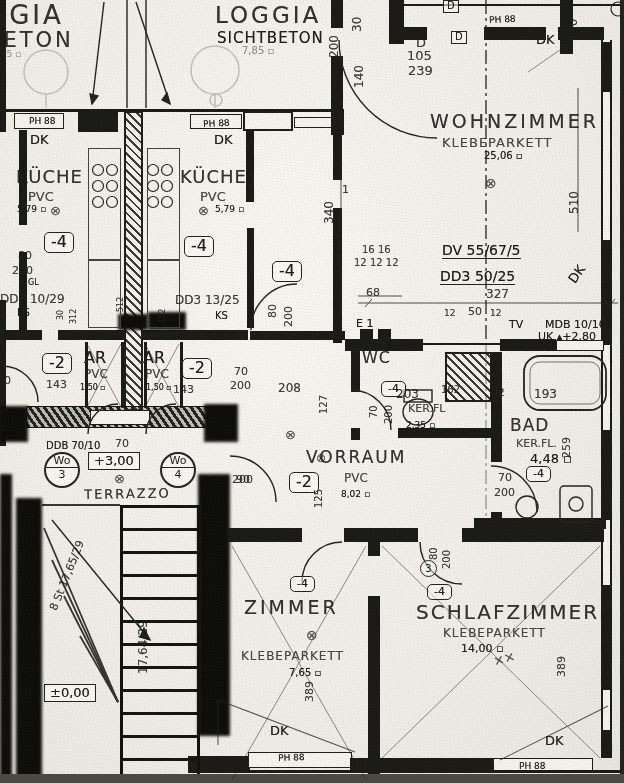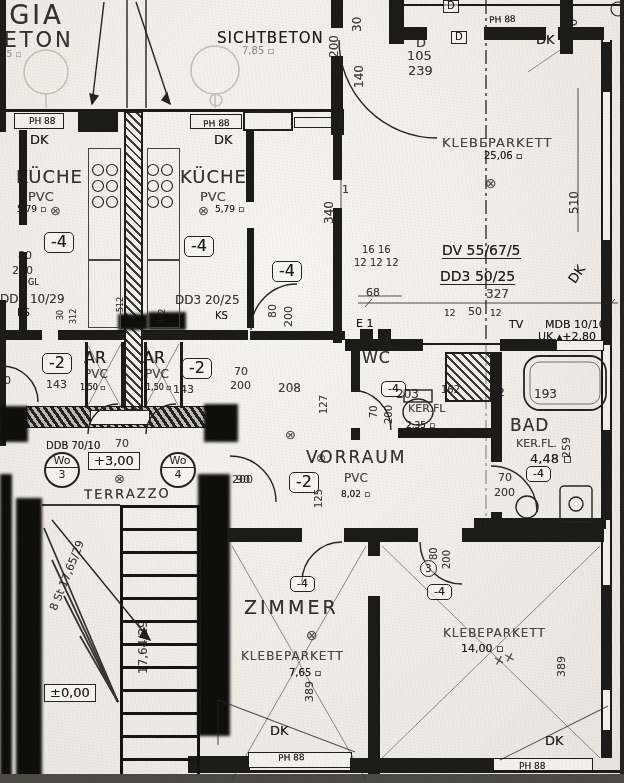--- a/index.html
+++ b/index.html
@@ -236,39 +236,41 @@
         <circle cx="153" cy="202" r="5.5"></circle>
           <circle cx="167" cy="202" r="5.5"></circle>
       </g>
       <circle cx="618" cy="9" r="7" stroke-width="1.2"></circle>
     </g>
   </svg>
 
   <span class="t big" style="left:-14px;top:2px;font-size:26px">GGIA</span>
   <span class="t big" style="left:-14px;top:30px;font-size:21px">BETON</span>
   <span class="t" style="left:-2px;top:50px;font-size:9px;opacity:.4">3,5 ▫</span>
+  <span class="t big" style="left:215px;top:4px;font-size:23px">LOGGIA</span>
   <span class="t" style="left:217px;top:31px;font-size:15px;letter-spacing:1px">SICHTBETON</span>
   <span class="t" style="left:242px;top:46px;font-size:10px;opacity:.45">7,85 ▫</span>
   <span class="t" style="left:29px;top:117px;font-size:9px">PH 88</span>
   <span class="t" style="left:30px;top:133px;font-size:13px">DK</span>
   <span class="t" style="left:203px;top:120px;font-size:9px;transform:rotate(-3deg)">PH 88</span>
   <span class="t" style="left:214px;top:133px;font-size:13px">DK</span>
 
   <span class="t dbox" style="left:443px;top:0;font-size:10px">D</span>
   <span class="t dbox" style="left:451px;top:31px;font-size:10px">D</span>
   <span class="t" style="left:489px;top:16px;font-size:9px;transform:rotate(-3deg)">PH 88</span>
   <span class="t" style="left:536px;top:33px;font-size:13px">DK</span>
   <span class="t dim" style="left:567px;top:34px;font-size:12px;transform:rotate(-90deg)">30</span>
   <span class="t dim" style="left:351px;top:32px;font-size:12px;transform:rotate(-90deg)">30</span>
   <span class="t dim" style="left:328px;top:58px;font-size:12px;transform:rotate(-90deg)">200</span>
   <span class="t dim" style="left:353px;top:88px;font-size:12px;transform:rotate(-90deg)">140</span>
   <span class="t dim" style="left:416px;top:36px;font-size:13px">D</span>
   <span class="t dim" style="left:407px;top:49px;font-size:13px">105</span>
   <span class="t dim" style="left:408px;top:64px;font-size:13px">239</span>
 
+  <span class="t big" style="left:430px;top:112px;font-size:19px">WOHNZIMMER</span>
   <span class="t fnt" style="left:442px;top:136px;font-size:13px;letter-spacing:1px">KLEBEPARKETT</span>
   <span class="t" style="left:484px;top:151px;font-size:10px">25,06 ▫</span>
   <span class="t sym" style="left:485px;top:176px;font-size:14px">⊗</span>
   <span class="t dim" style="left:342px;top:184px;font-size:11px">1</span>
   <span class="t dim" style="left:323px;top:224px;font-size:12px;transform:rotate(-90deg)">340</span>
   <span class="t dim" style="left:568px;top:214px;font-size:12px;transform:rotate(-90deg)">510</span>
   <span class="t" style="left:566px;top:278px;font-size:13px;transform:rotate(-55deg)">DK</span>
 
   <span class="t big" style="left:16px;top:168px;font-size:18px;letter-spacing:1px">KÜCHE</span>
   <span class="t fnt" style="left:28px;top:190px;font-size:13px">PVC</span>
@@ -282,21 +284,21 @@
   <span class="t dim" style="left:18px;top:250px;font-size:11px">80</span>
   <span class="t dim" style="left:12px;top:265px;font-size:11px">200</span>
   <span class="t" style="left:28px;top:279px;font-size:8px">GL</span>
   <span class="t box" style="left:44px;top:232px">-4</span>
   <span class="t box" style="left:184px;top:236px">-4</span>
   <span class="t box" style="left:272px;top:261px">-4</span>
   <span class="t dim" style="left:267px;top:318px;font-size:11px;transform:rotate(-90deg)">80</span>
   <span class="t dim" style="left:283px;top:327px;font-size:11px;transform:rotate(-90deg)">200</span>
 
   <span class="t dim" style="left:0;top:293px;font-size:12px">DD3 10/29</span>
-  <span class="t dim" style="left:175px;top:294px;font-size:12px">DD3 20/25</span>
+  <span class="t dim" style="left:175px;top:294px;font-size:12px">DD3 13/25</span>
   <span class="t" style="left:17px;top:308px;font-size:10px">KS</span>
   <span class="t" style="left:215px;top:311px;font-size:10px">KS</span>
   <span class="t dim" style="left:57px;top:320px;font-size:8px;transform:rotate(-90deg)">30</span>
   <span class="t dim" style="left:70px;top:324px;font-size:8px;transform:rotate(-90deg)">312</span>
   <span class="t dim" style="left:159px;top:324px;font-size:8px;transform:rotate(-90deg)">312</span>
   <span class="t dim" style="left:117px;top:312px;font-size:8px;transform:rotate(-90deg)">512</span>
 
   <span class="t dim" style="left:362px;top:245px;font-size:10px">16 16</span>
   <span class="t dim" style="left:354px;top:258px;font-size:10px">12 12 12</span>
   <span class="t dim" style="left:366px;top:287px;font-size:11px">68</span>
@@ -379,20 +381,21 @@
   <span class="t big" style="left:244px;top:598px;font-size:19px">ZIMMER</span>
   <span class="t sym" style="left:306px;top:628px;font-size:14px">⊗</span>
   <span class="t fnt" style="left:241px;top:650px;font-size:12px;letter-spacing:1px">KLEBEPARKETT</span>
   <span class="t" style="left:289px;top:668px;font-size:10px">7,65 ▫</span>
   <span class="t dim" style="left:304px;top:702px;font-size:11px;transform:rotate(-90deg)">389</span>
   <span class="t" style="left:270px;top:724px;font-size:13px">DK</span>
   <span class="t" style="left:278px;top:754px;font-size:9px;transform:rotate(-2deg)">PH 88</span>
 
   <span class="ring" style="left:420px;top:560px;width:17px;height:17px;font-size:10px;line-height:15px">3</span>
   <span class="t box" style="left:427px;top:584px;font-size:11px">-4</span>
+  <span class="t big" style="left:416px;top:602px;font-size:20px;letter-spacing:2px">SCHLAFZIMMER</span>
   <span class="t fnt" style="left:443px;top:627px;font-size:12px;letter-spacing:1px">KLEBEPARKETT</span>
   <span class="t" style="left:461px;top:643px;font-size:11px">14,00 ▫</span>
   <span class="t sym" style="left:492px;top:655px;font-size:13px;transform:rotate(-15deg)">××</span>
   <span class="t dim" style="left:556px;top:677px;font-size:11px;transform:rotate(-90deg)">389</span>
   <span class="t dim" style="left:429px;top:560px;font-size:10px;transform:rotate(-90deg)">80</span>
   <span class="t dim" style="left:442px;top:569px;font-size:10px;transform:rotate(-90deg)">200</span>
   <span class="t" style="left:545px;top:734px;font-size:13px">DK</span>
   <span class="t" style="left:519px;top:762px;font-size:9px">PH 88</span>
 
   <div id="grain"></div>

